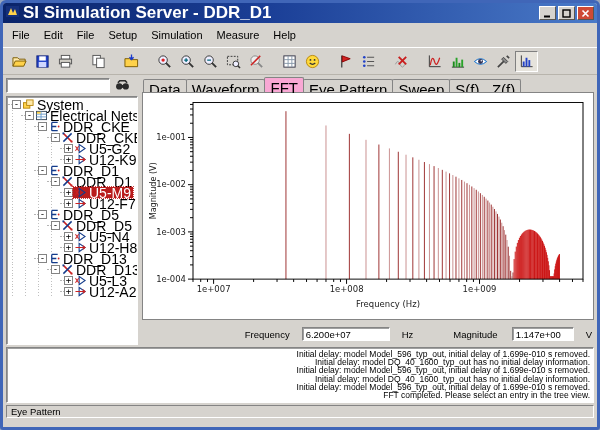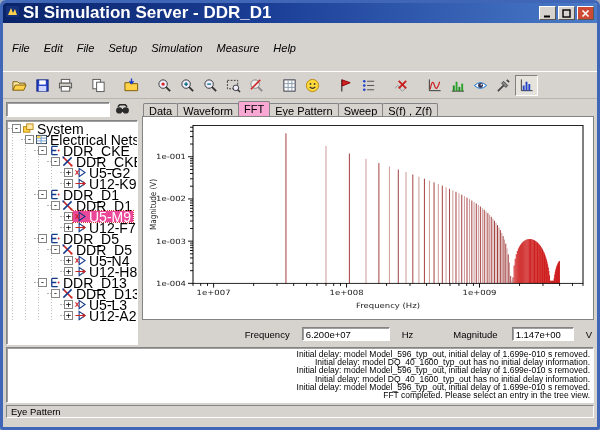--- a/index.html
+++ b/index.html
@@ -8,21 +8,21 @@
   
   .titlebar{height:20px;flex:0 0 auto;background:linear-gradient(90deg,#0a246a 0%,#1b3f97 45%,#4a7ac8 100%);
     display:flex;align-items:center;padding:0 3px;gap:4px;}
   .title-text{color:#fff;font-weight:bold;font-size:17px;flex:1;white-space:nowrap;overflow:hidden;}
   .win-btns{display:flex;gap:2px;}
   .wbtn{width:17px;height:14px;box-sizing:border-box;background:#d6d3ce;border:1px solid;
     border-color:#fff #5a5650 #5a5650 #fff;display:flex;align-items:center;justify-content:center;}
   .wbtn svg{width:9px;height:9px;}
   .wbtn.close{background:#cf4a35;}
   
-  .menubar{height:16px;flex:0 0 auto;display:flex;align-items:flex-end;font-size:11px;padding:16px 2px;font-style:italic;}
+  .menubar{height:16px;flex:0 0 auto;display:flex;align-items:center;font-size:11px;padding:4px 2px;}
   .menu-item{padding:1px 7px;}
   
   .toolbar{height:24px;flex:0 0 auto;display:flex;align-items:center;padding:1px 5px;
     border-top:1px solid #fff;border-bottom:1px solid #b8b4ac;}
   .tbtn{width:21px;height:19px;display:flex;align-items:center;justify-content:center;border:1px solid transparent;}
   .tbtn svg{width:15px;height:15px;}
   .tbtn.gap{margin-left:10px;}
   .tbtn.pressed{border-color:#808080 #fff #fff #808080;background:#e6e3dc;}
   
   .content{flex:1;display:flex;padding:2px 3px;gap:4px;min-height:0;}
@@ -34,26 +34,26 @@
   .findbtn{width:16px;height:14px;display:flex;align-items:center;justify-content:center;}
   .tree{flex:1;background:#fff;overflow:hidden;padding:2px 1px;}
   .trow{display:flex;align-items:center;height:11px;white-space:nowrap;}
   .icell{width:13px;height:11px;flex:0 0 auto;background-image:repeating-linear-gradient(to bottom,#c0c0c0 0 1px,transparent 1px 3px);background-size:1px 100%;background-repeat:no-repeat;background-position:4px 0;}
   .guide{width:4px;height:0;border-top:1px dotted #b5b5b5;flex:0 0 auto;}
   .expander{width:9px;height:9px;box-sizing:border-box;border:1px solid #848484;background:#fff;
     font-family:"DejaVu Sans Mono",monospace;font-size:9px;line-height:6px;text-align:center;flex:0 0 auto;color:#000;}
   .ticon{width:14px;height:11px;flex:0 0 auto;display:flex;align-items:center;justify-content:center;}
   .ticon svg{width:11px;height:11px;}
   .tlabel{font-size:14px;padding:0 2px;color:#000;}
-  .trow.sel .hl{background:#ec4899;outline:1px dotted #cc3b3b;}
+  .trow.sel .hl{background:#b91c1c;outline:1px dotted #cc3b3b;}
   .trow.sel .tlabel{color:#fff;}
   .hl{display:flex;align-items:center;height:11px;}
   
   .right{flex:1;display:flex;flex-direction:column;min-width:0;}
-  .tabs{height:15px;flex:0 0 auto;display:flex;align-items:flex-end;font-size:11px;padding-left:1px;}
+  .tabs{height:15px;flex:0 0 auto;display:flex;align-items:flex-end;font-size:15px;padding-left:1px;}
   .tab{height:13px;box-sizing:border-box;padding:1px 5px;background:#d6d3ce;border:1px solid #848484;
     border-bottom:none;border-radius:2px 2px 0 0;margin-right:-1px;}
   .tab.active{height:15px;background:#f9a8d4;position:relative;z-index:2;}
   .chartbox{flex:1;background:#fff;border:1px solid #848484;min-height:0;}
   #chart{width:100%;height:100%;display:block;}
   #chart text{font-family:"DejaVu Sans",sans-serif;fill:#222;}
   .readout{height:22px;flex:0 0 auto;display:flex;align-items:center;justify-content:flex-end;gap:12px;
     font-size:9.5px;padding-top:3px;}
   .rfield{background:#fff;height:14px;box-sizing:border-box;display:flex;align-items:center;padding:0 3px;font-size:9.5px;
     border:1px solid;border-color:#848484 #fff #fff #848484;box-shadow:inset 1px 1px 0 rgba(64,64,64,.5);}

